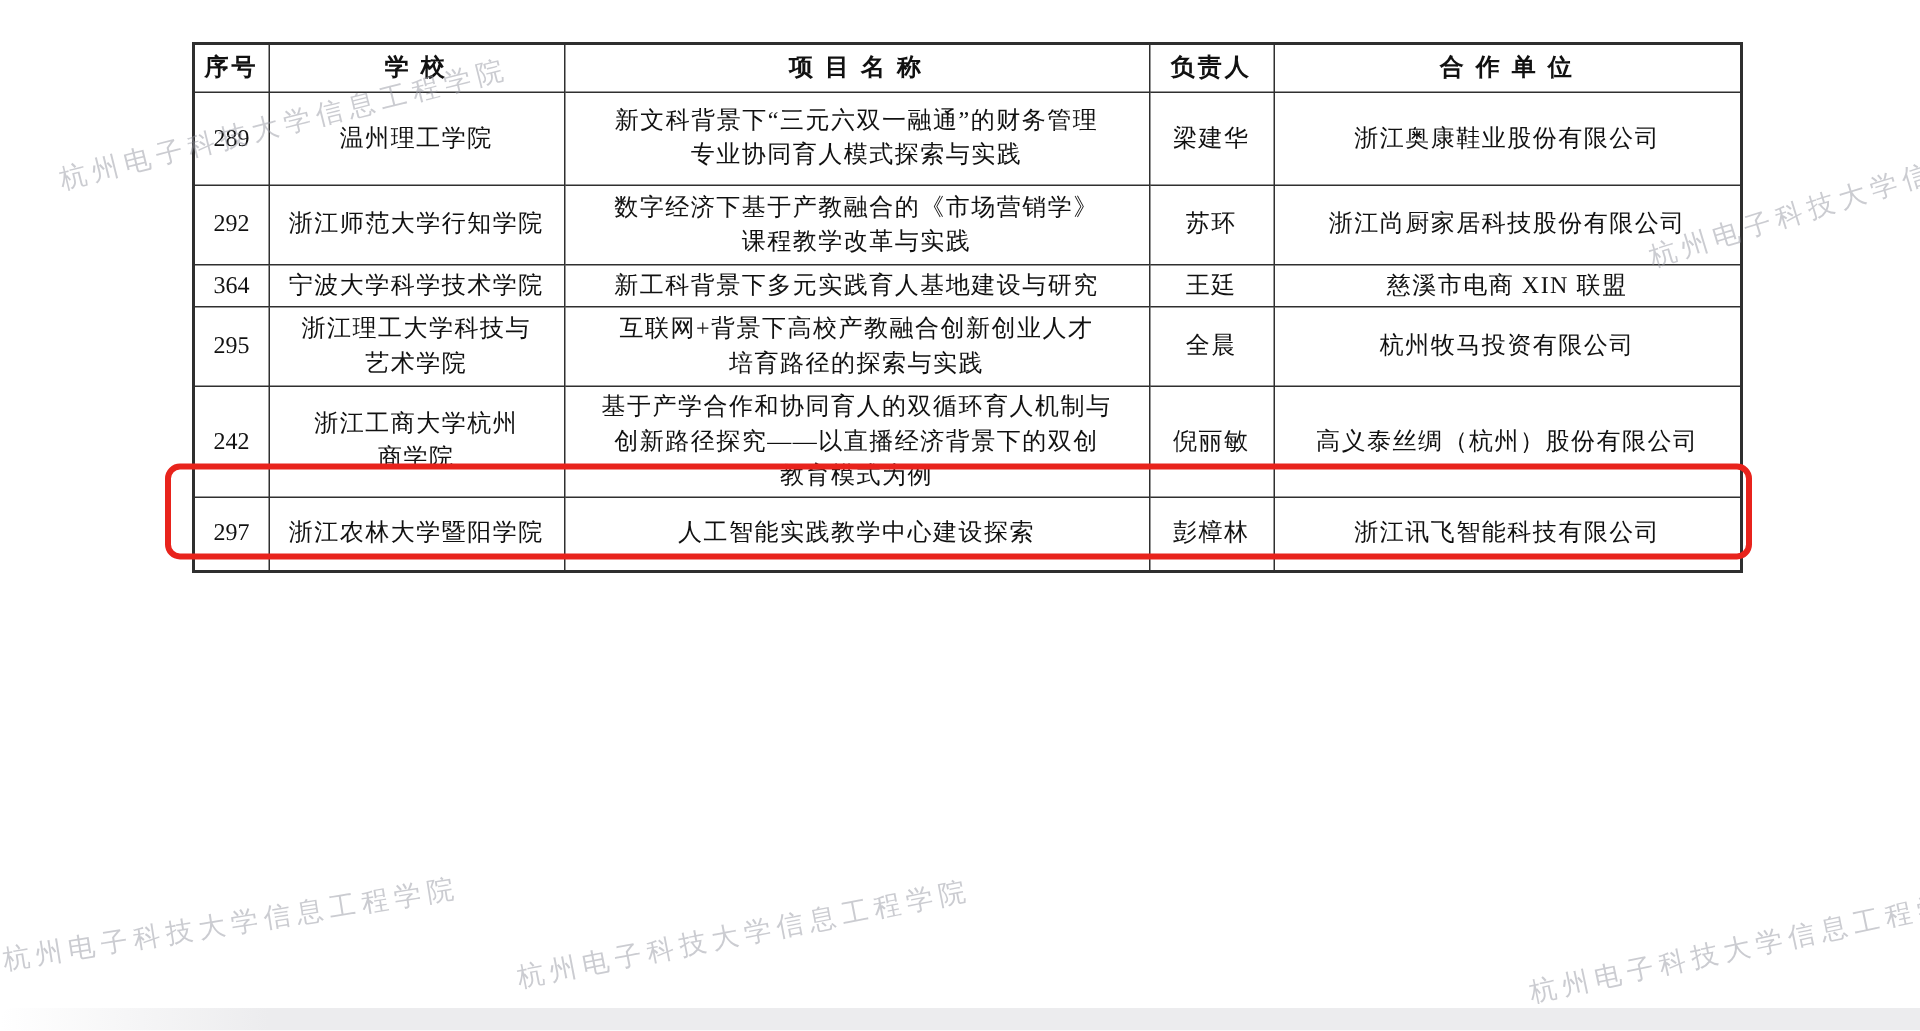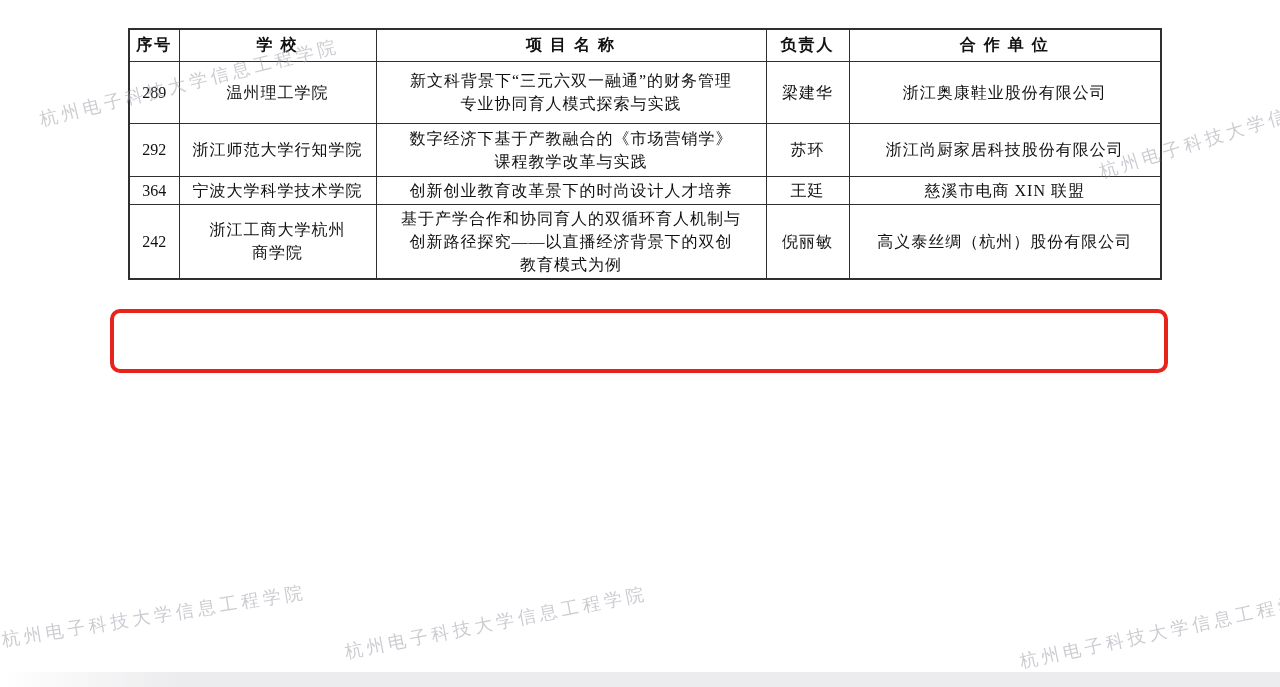--- a/index.html
+++ b/index.html
@@ -82,33 +82,49 @@
         <td class="cell-serial">292</td>
         <td class="cell-school">浙江师范大学行知学院</td>
         <td class="cell-project">数字经济下基于产教融合的《市场营销学》
 课程教学改革与实践</td>
         <td class="cell-leader">苏环</td>
         <td class="cell-partner">浙江尚厨家居科技股份有限公司</td>
       </tr>
       <tr style="height: 26px;">
         <td class="cell-serial">364</td>
         <td class="cell-school">宁波大学科学技术学院</td>
-        <td class="cell-project">创新创业教育改革景下的时尚设计人才培养</td>
+        <td class="cell-project">新工科背景下多元实践育人基地建设与研究</td>
         <td class="cell-leader">王廷</td>
         <td class="cell-partner">慈溪市电商 XIN 联盟</td>
+      </tr>
+      <tr style="height: 53px;">
+        <td class="cell-serial">295</td>
+        <td class="cell-school">浙江理工大学科技与
+艺术学院</td>
+        <td class="cell-project">互联网+背景下高校产教融合创新创业人才
+培育路径的探索与实践</td>
+        <td class="cell-leader">全晨</td>
+        <td class="cell-partner">杭州牧马投资有限公司</td>
       </tr>
       <tr style="height: 72px;">
         <td class="cell-serial">242</td>
         <td class="cell-school">浙江工商大学杭州
 商学院</td>
         <td class="cell-project">基于产学合作和协同育人的双循环育人机制与
 创新路径探究——以直播经济背景下的双创
 教育模式为例</td>
         <td class="cell-leader">倪丽敏</td>
         <td class="cell-partner">高义泰丝绸（杭州）股份有限公司</td>
+      </tr>
+      <tr style="height: 50px;">
+        <td class="cell-serial">297</td>
+        <td class="cell-school">浙江农林大学暨阳学院</td>
+        <td class="cell-project">人工智能实践教学中心建设探索</td>
+        <td class="cell-leader">彭樟林</td>
+        <td class="cell-partner">浙江讯飞智能科技有限公司</td>
       </tr>
     </tbody>
 </table>
 
 <div class="highlight-box" style="border-color: rgb(232, 35, 28);"></div>
 
 <div class="watermark wm1">杭州电子科技大学信息工程学院</div>
 <div class="watermark wm2">杭州电子科技大学信息工程学院</div>
 <div class="watermark wm3">杭州电子科技大学信息工程学院</div>
 <div class="watermark wm4">杭州电子科技大学信息工程学院</div>

